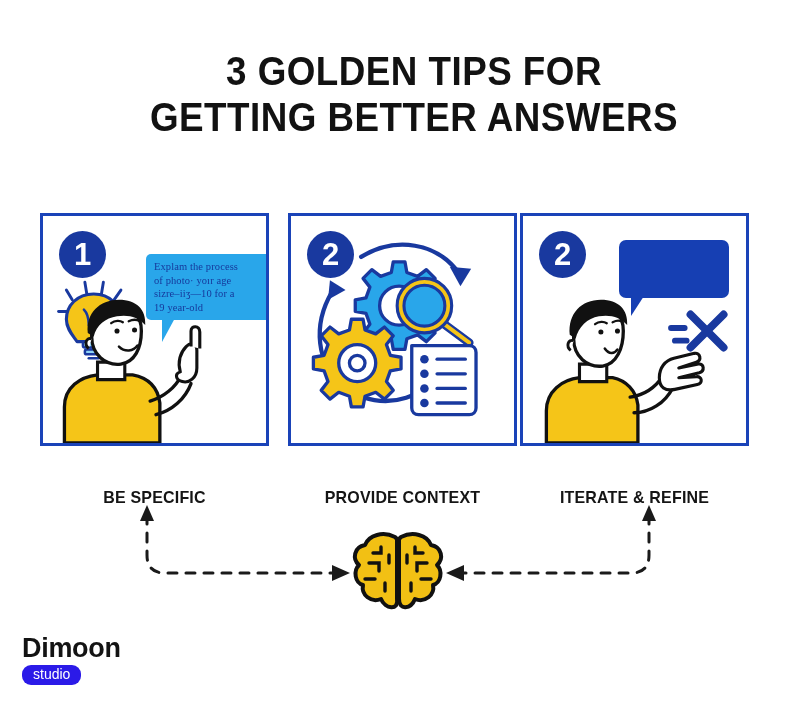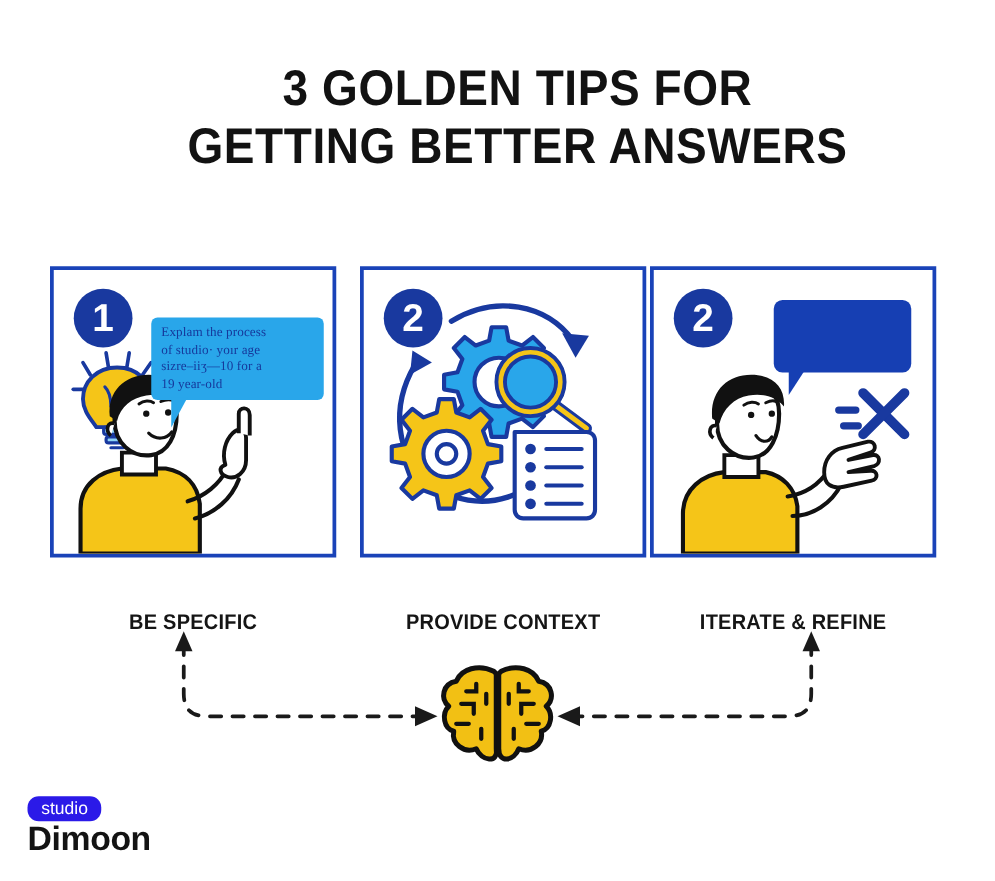--- a/index.html
+++ b/index.html
@@ -71,21 +71,21 @@
     font-weight: bold;
     font-size: 31px;
     line-height: 47px;
     text-align: center;
     z-index: 6;
   }
 
   
   .bubble-1 {
     position: absolute;
-    left: 78px;
+    left: 103px;
     top: 38px;
     width: 138px;
     height: 66px;
     background: #29a6ea;
     border-radius: 5px;
     z-index: 5;
   }
   .bubble-1 .btext {
     padding: 6px 7px 0 8px;
     font-family: "Liberation Serif", serif;
@@ -183,21 +183,21 @@
 </div>
 
 <div id="panels">
 
   <div class="panel" id="panel-1">
     <div class="badge">1</div>
 
     <div class="bubble-1">
       <div class="btext">
         <div>Explam the process</div>
-        <div>of studio· yoır age</div>
+        <div>of photo· yoır age</div>
         <div>sizre–iiʒ—10 for a</div>
         <div>19 year-old</div>
       </div>
       <div class="tail"></div>
     </div>
 
     <svg class="art" viewBox="0 0 229 233">
 
       <g stroke="#19399f" stroke-width="3" stroke-linecap="round">
         <line x1="24" y1="76" x2="30" y2="86"></line>
@@ -365,15 +365,15 @@
         <path d="M72 30 L62 30 L62 38"></path>
         <path d="M76 46 L66 46"></path>
         <path d="M56 50 L56 58"></path>
         <path d="M52 22 L52 30"></path>
       </g>
     </g>
   </svg>
 </div>
 
 <div id="logo">
+  <div id="logo-name">Dimoon</div>
   <div><span id="logo-sub">studio</span></div>
-  <div id="logo-name">Dimoon</div>
 </div>
 
 </body></html>

